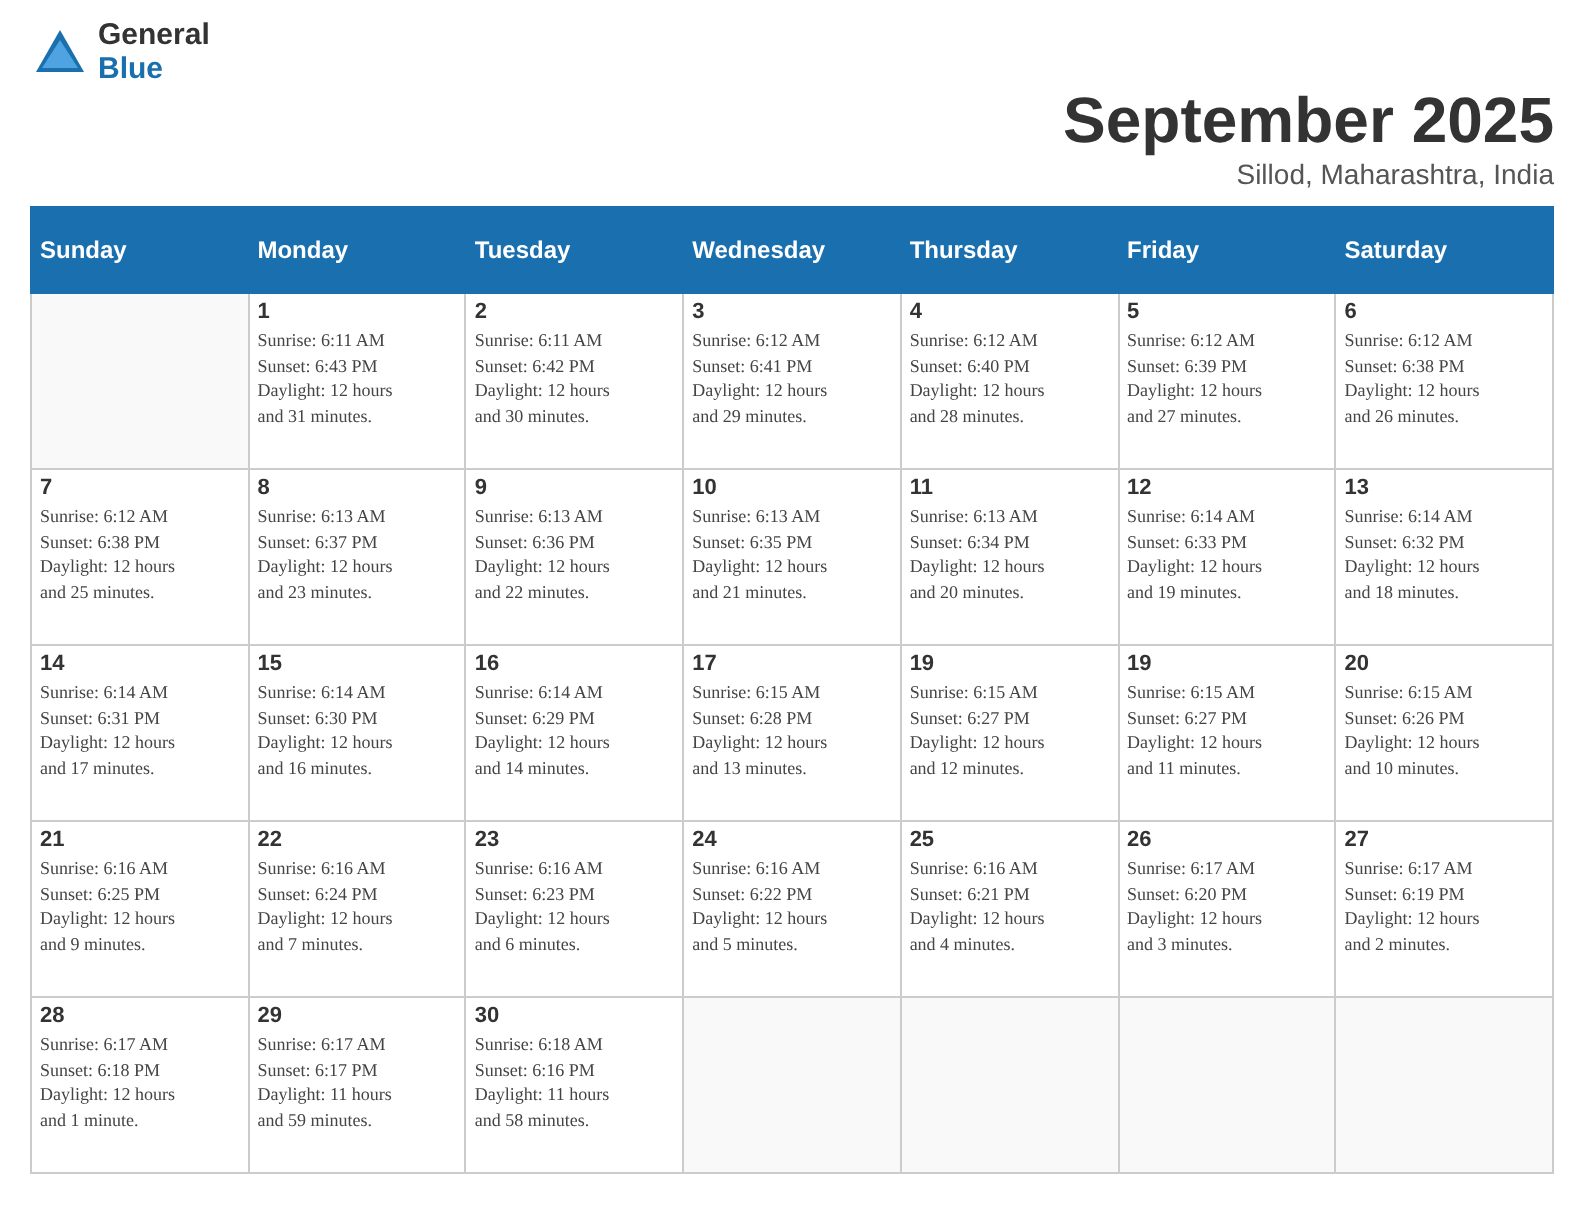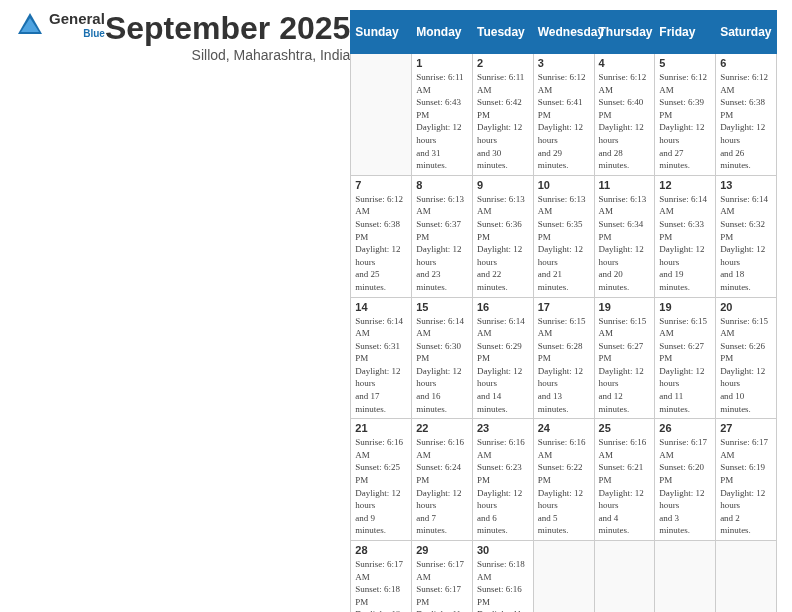--- a/index.html
+++ b/index.html
@@ -8,21 +8,21 @@
       height: 612px;
       font-family: Arial, sans-serif;
       background: #fff;
       overflow: hidden;
     }
     .page {
       width: 792px;
       height: 548px;
       padding: 10px 15px;
       display: flex;
-      flex-direction: row;
+      flex-direction: column;
     }
     .header {
       display: flex;
       justify-content: space-between;
       align-items: flex-start;
       margin-bottom: 8px;
     }
     .logo {
       display: flex;
       align-items: center;
@@ -32,31 +32,31 @@
       display: flex;
       flex-direction: column;
       line-height: 1.1;
     }
     .logo-general {
       font-size: 15px;
       font-weight: bold;
       color: #333;
     }
     .logo-blue {
-      font-size: 10px;
+      font-size: 15px;
       font-weight: bold;
       color: #1a6faf;
-      text-align: right;
     }
     .logo-icon {
       width: 30px;
       height: 30px;
     }
     .title-block {
       text-align: right;
+      margin-top: 32px;
     }
     .month-title {
       font-size: 32px;
       font-weight: bold;
       color: #333;
     }
     .location-title {
       font-size: 14px;
       color: #555;
       text-align: right;

